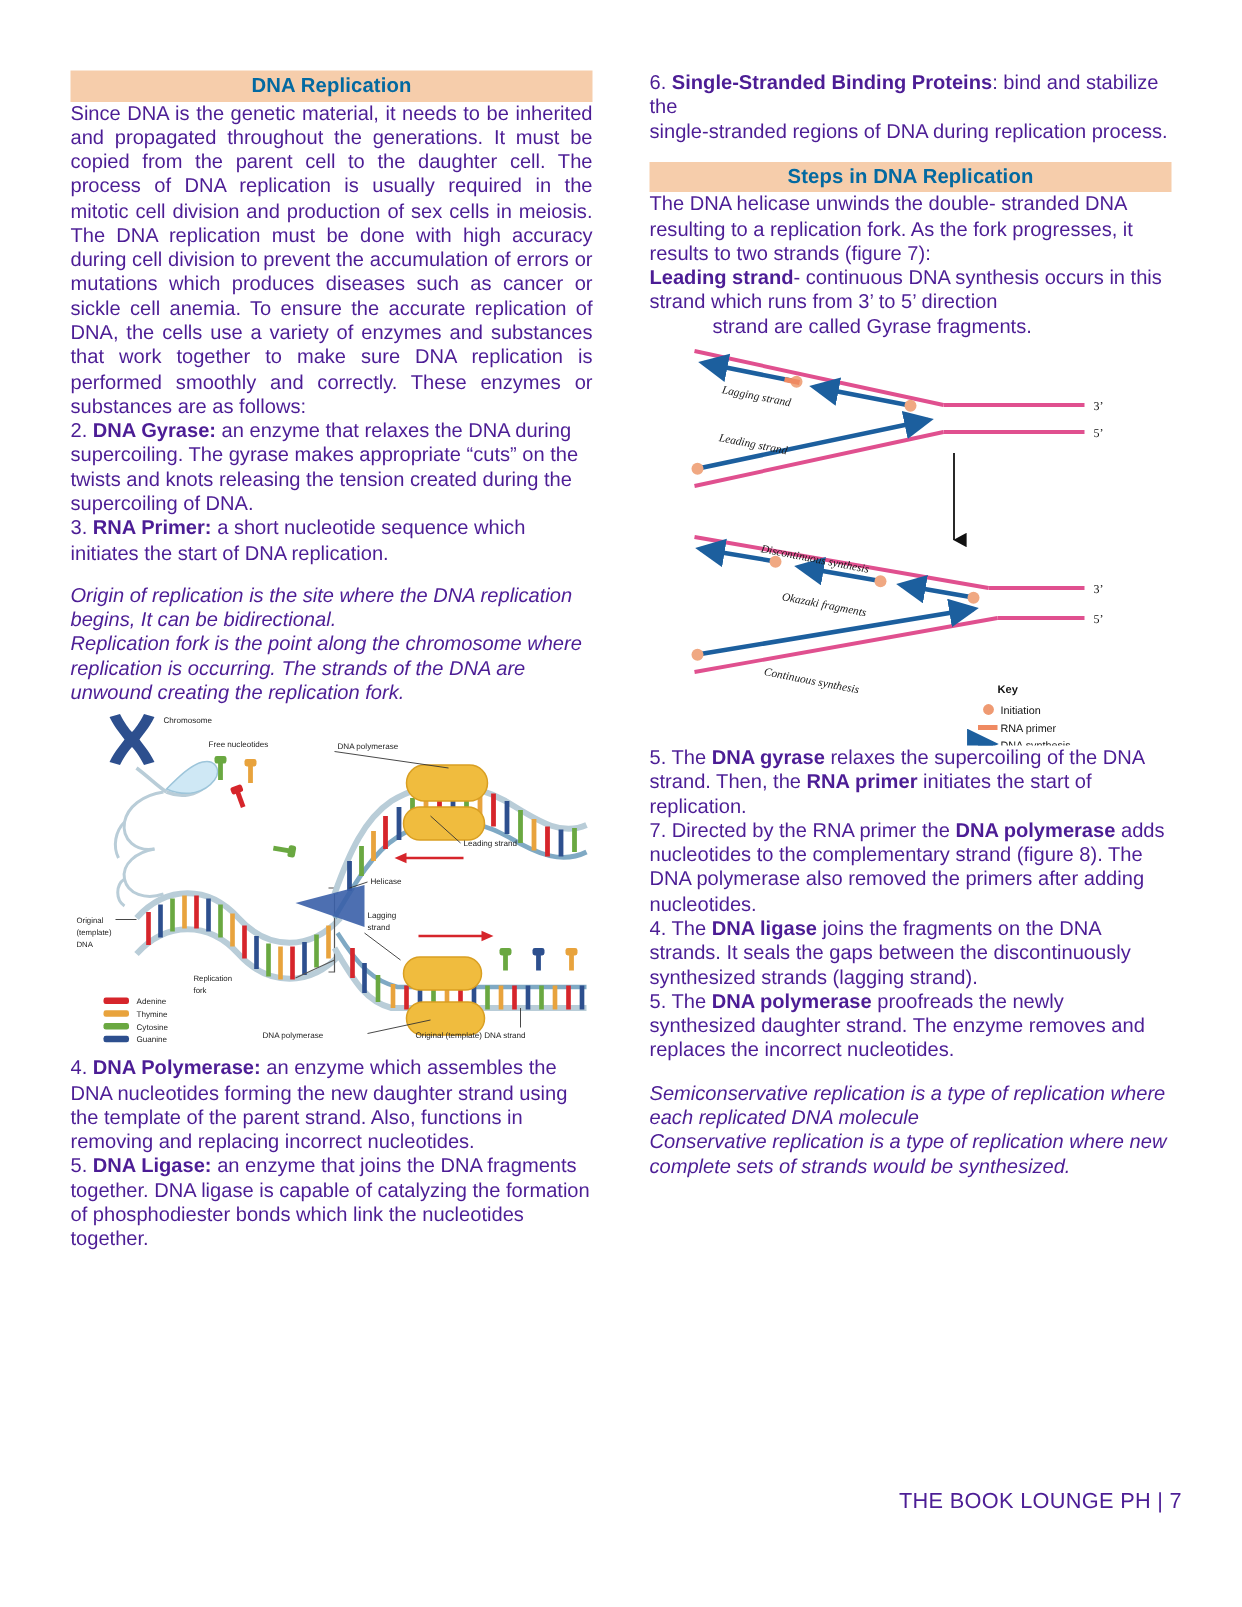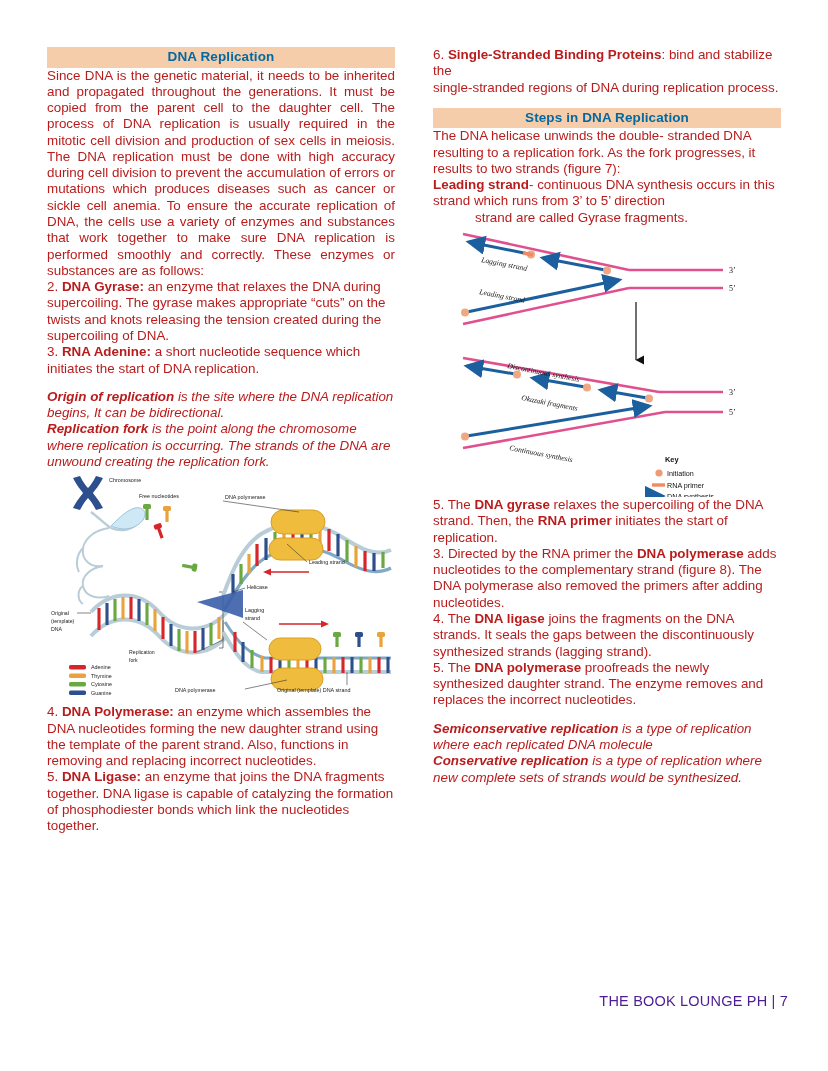--- a/index.html
+++ b/index.html
@@ -11,27 +11,27 @@
   .cols{position:absolute;left:47px;top:47px;width:741px;height:930px;}
   .col{position:absolute;top:0;width:348px;}
   .col-left{left:0;}
   .col-right{left:386px;}
 
   .band{
     background:#f6cdab;text-align:center;font-weight:bold;font-size:13.5px;
     color:#0369a1;padding:2px 0 3px 0;line-height:1.15;letter-spacing:.1px;
   }
   p.body{
-    margin:0;font-size:13.4px;line-height:1.215;color:#b91c1c;
+    margin:0;font-size:13.4px;line-height:1.215;color:#4c1d95;
     text-align:justify;text-justify:inter-word;
   }
   p.body.left-al{text-align:left;}
   p.ital{font-style:italic;}
   .b{font-weight:bold;}
-  .bi{font-weight:bold;font-style:italic;}
+  .bi{font-weight:normal;font-style:italic;}
   .gap{height:12px;}
   .gap-s{height:7px;}
   .indent{display:inline-block;width:42px;}
 
   .footer{
     position:absolute;right:40px;bottom:62px;font-size:14.5px;color:#4c1d95;
     letter-spacing:.2px;
   }
 
   
@@ -51,21 +51,21 @@
 
       <div class="band">DNA Replication</div>
 
       <p class="body">Since DNA is the genetic material, it needs to be inherited and propagated throughout the generations. It must be copied from the parent cell to the daughter cell. The process of DNA replication is usually required in the mitotic cell division and production of sex cells in meiosis. The DNA replication must be done with high accuracy during cell division to prevent the accumulation of errors or mutations which produces diseases such as cancer or sickle cell anemia. To ensure the accurate replication of DNA, the cells use a variety of enzymes and substances that work together to make sure DNA replication is performed smoothly and correctly. These enzymes or substances are as follows:</p>
 
 
       <p class="body left-al"><span>2.</span>
         <span class="b">DNA Gyrase:</span><span> an enzyme that relaxes the DNA during supercoiling. The gyrase makes appropriate “cuts” on the twists and knots releasing the tension created during the supercoiling of DNA.</span></p>
 
       <p class="body left-al"><span>3.</span>
-        <span class="b">RNA Adenine:</span><span> a short nucleotide sequence which initiates the start of DNA replication.</span></p>
+        <span class="b">RNA Primer:</span><span> a short nucleotide sequence which initiates the start of DNA replication.</span></p>
 
       <div class="gap"></div>
 
       <p class="body left-al ital"><span class="bi">Origin of replication</span><span> is the site where the DNA replication begins, It can be bidirectional.</span></p>
 
       <p class="body left-al ital"><span class="bi">Replication fork</span><span> is the point along the chromosome where replication is occurring. The strands of the DNA are unwound creating the replication fork.</span></p>
 
       <div class="fig fig-helix">
         <svg viewBox="0 0 348 225" preserveAspectRatio="xMidYMid meet">
           <defs>
@@ -372,21 +372,21 @@
             <line x1="219" y1="253" x2="232" y2="253" stroke="#ef8a62" stroke-width="3.4"></line>
             <text x="234" y="256" font-size="7.2" fill="#111" font-family="'Liberation Sans',sans-serif">RNA primer</text>
             <line x1="219" y1="264" x2="229" y2="264" stroke="#1c5f9e" stroke-width="3.2" marker-end="url(#bluearrow2)"></line>
             <text x="234" y="267" font-size="7.2" fill="#111" font-family="'Liberation Sans',sans-serif">DNA synthesis</text>
           </g>
         </svg>
       </div>
 
       <p class="body left-al"><span>5. The </span><span class="b">DNA gyrase</span><span> relaxes the supercoiling of the DNA strand. Then, the </span><span class="b">RNA primer</span><span> initiates the start of replication.</span></p>
 
-      <p class="body left-al"><span>3. Directed by the RNA primer the </span><span class="b">DNA polymerase</span><span> adds nucleotides to the complementary strand (figure 8). The DNA polymerase also removed the primers after adding nucleotides.</span></p>
+      <p class="body left-al"><span>7. Directed by the RNA primer the </span><span class="b">DNA polymerase</span><span> adds nucleotides to the complementary strand (figure 8). The DNA polymerase also removed the primers after adding nucleotides.</span></p>
 
       <p class="body left-al"><span>4. The </span><span class="b">DNA ligase</span><span> joins the fragments on the DNA strands. It seals the gaps between the discontinuously synthesized strands (lagging strand).</span></p>
 
       <p class="body left-al"><span>5. The </span><span class="b">DNA polymerase</span><span> proofreads the newly synthesized daughter strand. The enzyme removes and replaces the incorrect nucleotides.</span></p>
 
       <div class="gap"></div>
 
       <p class="body left-al ital"><span class="bi">Semiconservative replication</span><span> is a type of replication where each replicated DNA molecule</span></p>
 
       <p class="body left-al ital"><span class="bi">Conservative replication</span><span> is a type of replication where new complete sets of strands would be synthesized.</span></p>

